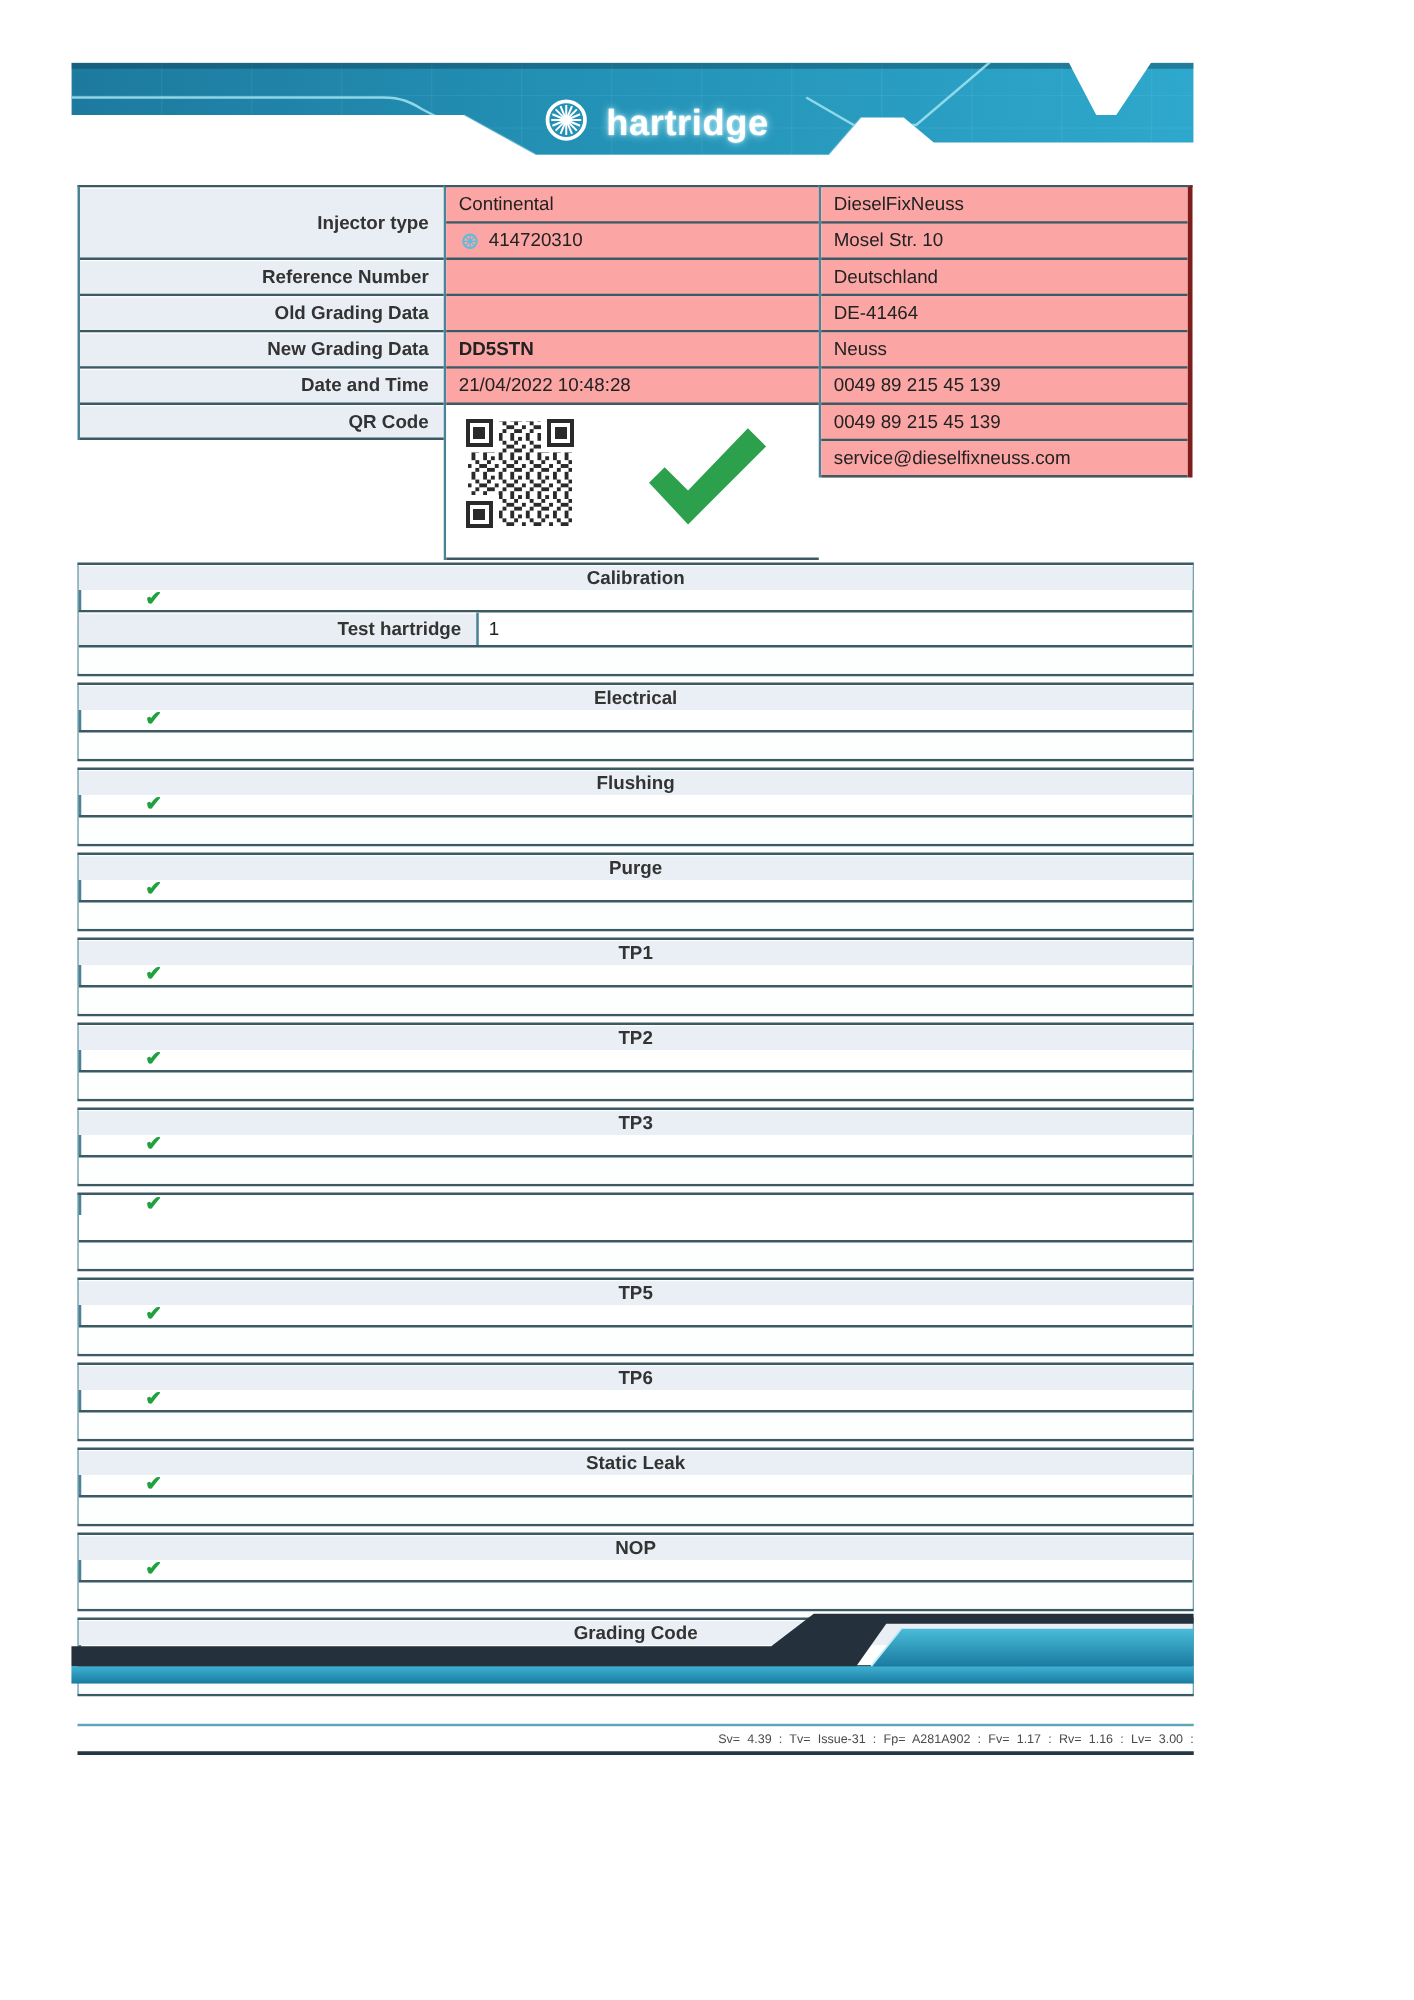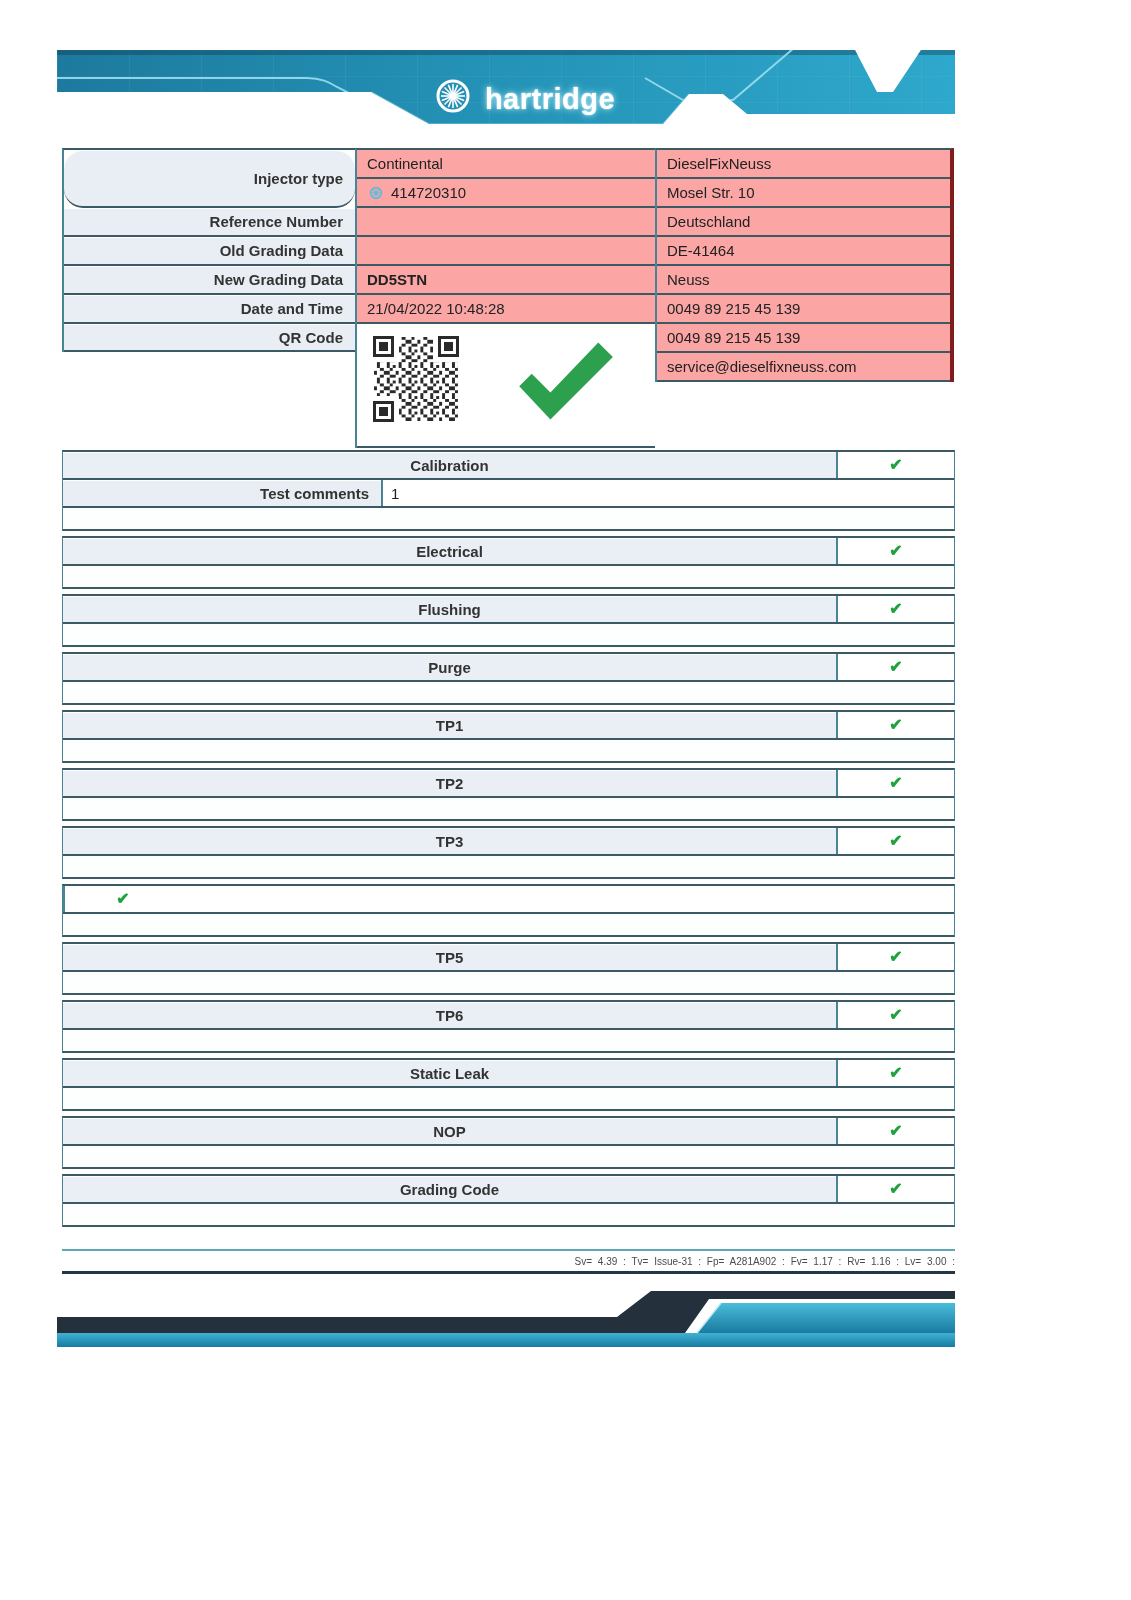--- a/index.html
+++ b/index.html
@@ -17,32 +17,32 @@
   
   .info{position:absolute;left:62px;top:148px;width:893px;}
   .col{position:absolute;top:0;box-sizing:border-box;}
   .col-labels{left:0;width:293px;border-top:2px solid #3b5a64;border-left:2px solid #4a8395;}
   .col-mid{left:293px;width:300px;border-top:2px solid #3b5a64;border-left:2px solid #4a8395;}
   .col-right{left:593px;width:299px;border-top:2px solid #3b5a64;border-left:2px solid #4a8395;border-right:4px solid #7f1d1d;}
   .cell{box-sizing:border-box;height:29px;border-bottom:2px solid #3b5a64;
         font-size:15px;display:flex;align-items:center;background:#fca5a5;}
   .lcell{background:#e9eef4;justify-content:flex-end;padding-right:12px;
          font-weight:bold;color:#333;box-shadow:inset 0 1px 0 #ffffff;}
-  .lcell.tall{height:58px;border-radius:19px;}
+  .lcell.tall{height:58px;}
   .vcell{padding-left:10px;color:#222;}
   .vcell.bold{font-weight:bold;}
   .qr-cell{box-sizing:border-box;height:124px;border-bottom:2px solid #3b5a64;background:#fff;
            display:flex;align-items:flex-start;padding:10px 0 0 14px;gap:52px;}
   .gear{display:inline-block;margin:0 8px 0 2px;line-height:0;}
 
   
   .results{position:absolute;left:62px;top:450px;width:893px;}
   .sec-box{box-sizing:border-box;border-top:2px solid #3b5a64;border-bottom:2px solid #3b5a64;
            border-left:1px solid #4a8395;border-right:1px solid #4a8395;margin-bottom:5px;background:#fff;}
-  .sec-head{height:26px;display:flex;}
+  .sec-head{height:36px;display:flex;flex-direction:column;}
   .sec-title{flex:1;background:#e9eff5;display:flex;align-items:center;justify-content:center;
              font-weight:bold;font-size:15px;color:#333;box-shadow:inset 0 1px 0 #ffffff;}
   .sec-check{width:116px;border-left:2px solid #4a8395;display:flex;align-items:center;justify-content:center;}
   .check-glyph{color:#1fa23d;font-size:16px;font-weight:bold;line-height:1;}
   .sec-empty{height:21px;border-top:2px solid #3b5a64;background:#fdfefe;}
   .comments-row{height:26px;border-top:2px solid #3b5a64;display:flex;}
   .comments-label{box-sizing:border-box;width:320px;background:#e9eef4;border-right:2px solid #4a8395;
                   display:flex;align-items:center;justify-content:flex-end;padding-right:12px;
                   font-weight:bold;font-size:15px;color:#333;box-shadow:inset 0 1px 0 #ffffff;}
   .comments-value{flex:1;display:flex;align-items:center;padding-left:8px;font-size:15px;}
@@ -191,21 +191,21 @@
   <div class="results">
 
     <div class="sec-box">
       <div class="sec-head">
         <div class="sec-title">Calibration</div>
         <div class="sec-check">
           <span class="check-glyph">✔</span>
         </div>
       </div>
       <div class="comments-row">
-        <div class="comments-label">Test comments</div>
+        <div class="comments-label">Test hartridge</div>
         <div class="comments-value">1</div>
       </div>
       <div class="sec-empty"></div>
     </div>
 
     <div class="sec-box">
       <div class="sec-head">
         <div class="sec-title">Electrical</div>
         <div class="sec-check">
             <span class="check-glyph">✔</span>

